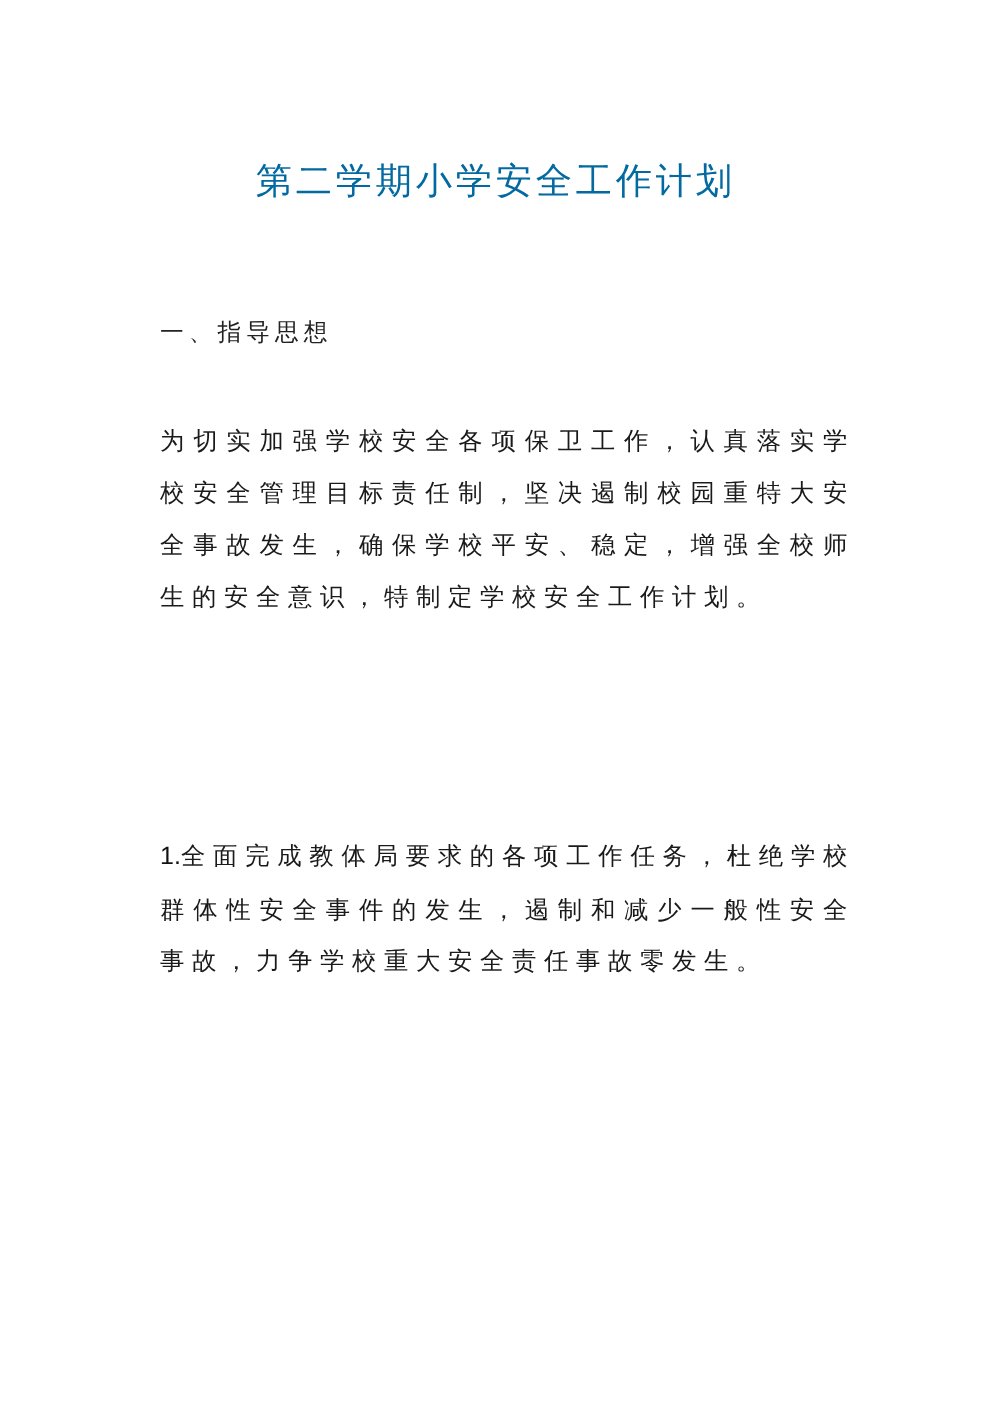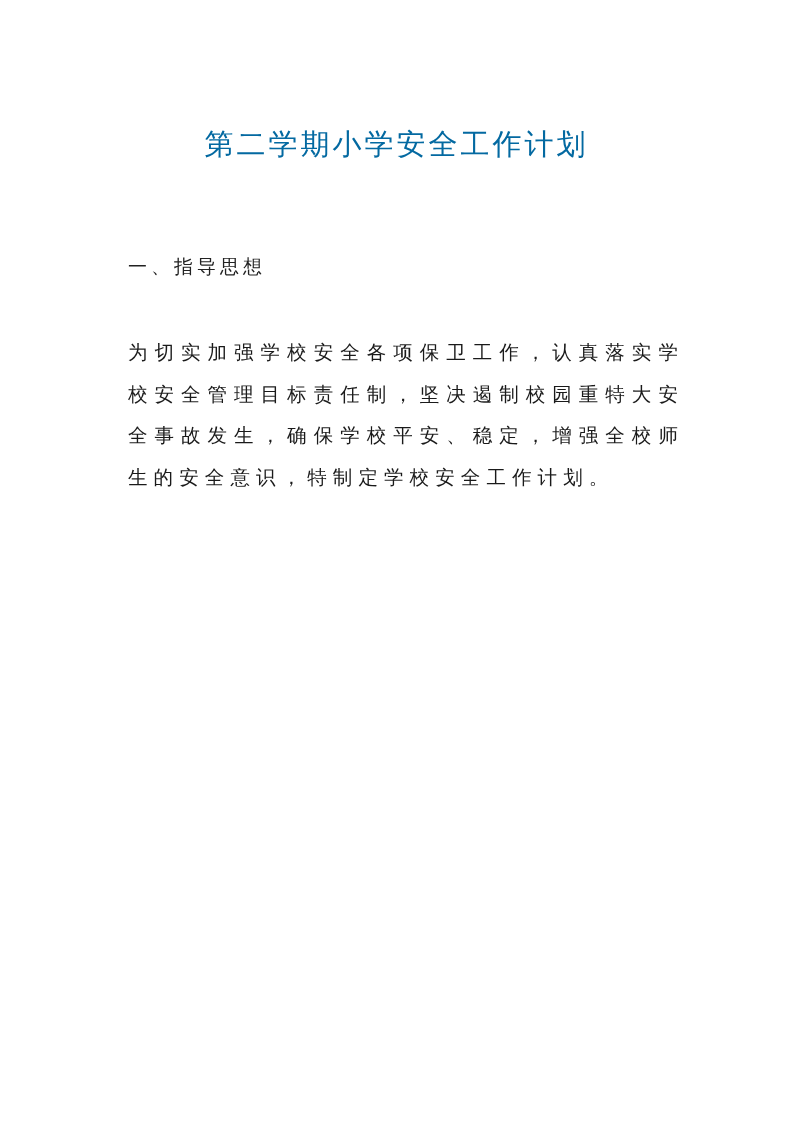--- a/index.html
+++ b/index.html
@@ -66,16 +66,17 @@
 
 <div class="page">
 
   <h1 class="title">第二学期小学安全工作计划</h1>
 
   <h2 class="heading" style="top:240px;">一、指导思想</h2>
 
   <p class="para" style="top:316px;"><span>为切实加强学校安全各项保卫工作，认真落实学校安全管理目标责任制，坚决遏制校园重特大安全事故发生，确保学校平安、稳定，增强全校师生的安全意识，特制定学校安全工作计划。</span></p>
 
 
+  <p class="para" style="top:648px;"><span class="num">1.</span><span>全面完成教体局要求的各项工作任务，杜绝学校群体性安全事件的发生，遏制和减少一般性安全事故，力争学校重大安全责任事故零发生。</span></p>
 
 
 
 </div>
 
 </body></html>

